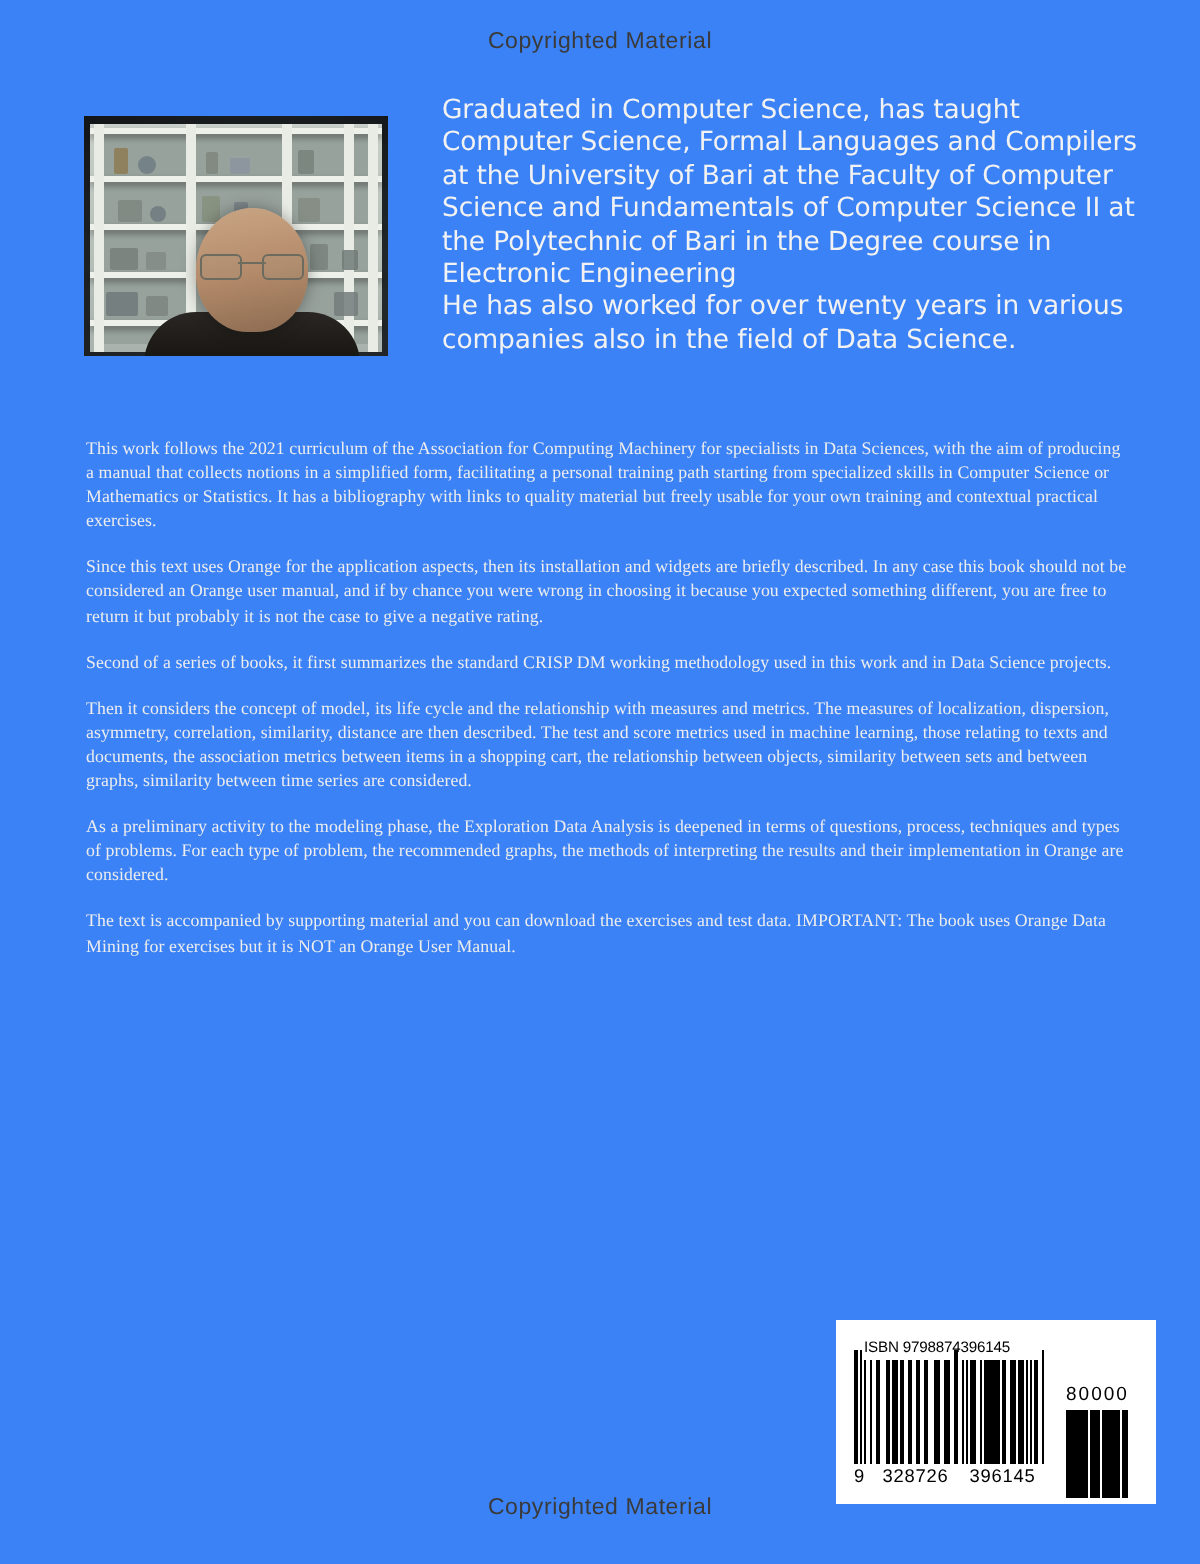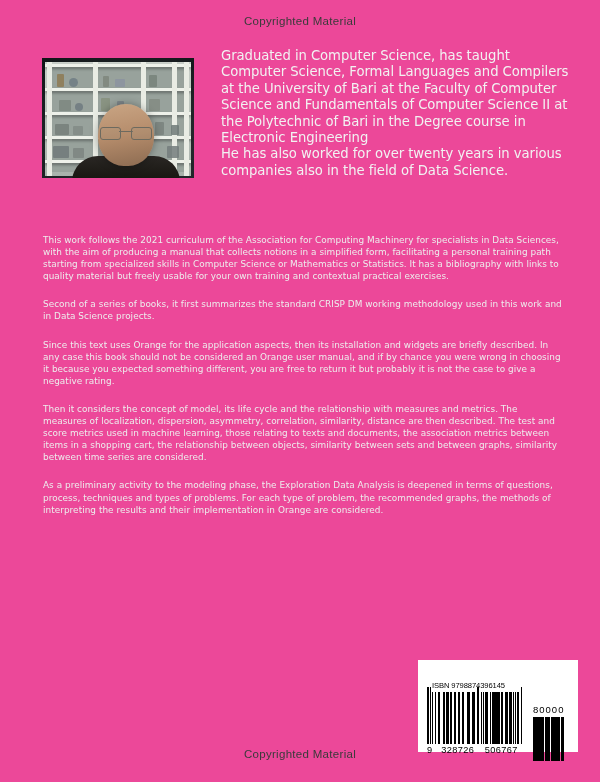--- a/index.html
+++ b/index.html
@@ -12,21 +12,21 @@
     height: 782px;
     overflow: hidden;
     font-family: "Liberation Sans", sans-serif;
     background: #050505;
     position: relative;
   }
 
   .cover {
     position: absolute;
     inset: 0;
-    background: #ec4899;
+    background: #3b82f6;
   }
 
   
   .copyright-strip {
     position: absolute;
     left: 0;
     width: 100%;
     text-align: center;
     color: #3a3a3a;
     font-size: 11.5px;
@@ -150,41 +150,42 @@
     left: 43px;
     top: 218px;
     width: 521px;
     color: #ededed;
     font-size: 8.9px;
     line-height: 12.1px;
     font-family: "DejaVu Sans", sans-serif;
     letter-spacing: 0.05px;
   }
   .body-copy p {
-    margin: 16px 0 11px 0;
+    margin: 0 0 11px 0;
+    font-family: Liberation Serif, serif;
   }
   .body-copy p:last-child { margin-bottom: 0; }
 
   
   .barcode-box {
     position: absolute;
     left: 418px;
     top: 660px;
     width: 160px;
     height: 92px;
     background: #ffffff;
     box-sizing: border-box;
     padding: 5px 7px 4px 9px;
   }
   .isbn-label {
     font-family: "Liberation Sans", sans-serif;
     font-size: 7.6px;
     color: #000;
     letter-spacing: -0.1px;
-    margin: 16px 0 2px 5px;
+    margin: 4px 0 2px 5px;
   }
   .bars-row {
     display: flex;
     align-items: flex-start;
     gap: 10px;
   }
   .ean-main { width: 96px; }
   .ean-add  { width: 38px; }
   .bars {
     display: flex;
@@ -270,24 +271,25 @@
     </div>
   </div>
 
   <div class="bio">
     <p style="white-space:pre-line;">Graduated in Computer Science, has taught Computer Science, Formal Languages and Compilers at the University of Bari at the Faculty of Computer Science and Fundamentals of Computer Science II at the Polytechnic of Bari in the Degree course in Electronic Engineering
 He has also worked for over twenty years in various companies also in the field of Data Science.</p>
   </div>
 
   <div class="body-copy">
     <p>This work follows the 2021 curriculum of the Association for Computing Machinery for specialists in Data Sciences, with the aim of producing a manual that collects notions in a simplified form, facilitating a personal training path starting from specialized skills in Computer Science or Mathematics or Statistics. It has a bibliography with links to quality material but freely usable for your own training and contextual practical exercises.</p>
+    <p>Since this text uses Orange for the application aspects, then its installation and widgets are briefly described. In any case this book should not be considered an Orange user manual, and if by chance you were wrong in choosing it because you expected something different, you are free to return it but probably it is not the case to give a negative rating.</p>
     <p>Second of a series of books, it first summarizes the standard CRISP DM working methodology used in this work and in Data Science projects.</p>
-    <p>Since this text uses Orange for the application aspects, then its installation and widgets are briefly described. In any case this book should not be considered an Orange user manual, and if by chance you were wrong in choosing it because you expected something different, you are free to return it but probably it is not the case to give a negative rating.</p>
     <p>Then it considers the concept of model, its life cycle and the relationship with measures and metrics. The measures of localization, dispersion, asymmetry, correlation, similarity, distance are then described. The test and score metrics used in machine learning, those relating to texts and documents, the association metrics between items in a shopping cart, the relationship between objects, similarity between sets and between graphs, similarity between time series are considered.</p>
     <p>As a preliminary activity to the modeling phase, the Exploration Data Analysis is deepened in terms of questions, process, techniques and types of problems. For each type of problem, the recommended graphs, the methods of interpreting the results and their implementation in Orange are considered.</p>
+    <p>The text is accompanied by supporting material and you can download the exercises and test data. IMPORTANT: The book uses Orange Data Mining for exercises but it is NOT an Orange User Manual.</p>
   </div>
 
   <div class="barcode-box">
     <div class="isbn-label">ISBN 9798874396145</div>
     <div class="bars-row">
       <div class="ean-main">
         <div class="bars guard" id="ean-main-bars">
             <span class="g" style="flex: 2 1 0%;"></span>
             <span class="w g" style="flex: 2 1 0%;"></span>
             <span class="g" style="flex: 1 1 0%;"></span>
@@ -347,21 +349,21 @@
             <span style="flex: 1 1 0%;"></span>
             <span class="w" style="flex: 2 1 0%;"></span>
             <span style="flex: 2 1 0%;"></span>
             <span class="w g" style="flex: 3 1 0%;"></span>
             <span class="g" style="flex: 2 1 0%;"></span>
             <span class="w g" style="flex: 1 1 0%;"></span>
           </div>
         <div class="ean-digits">
           <span class="d1">9</span>
           <span class="d2">328726</span>
-          <span class="d3">506767</span>
+          <span class="d3">396145</span>
         </div>
       </div>
       <div class="ean-add-wrap">
         <div class="addon-digits">80000</div>
         <div class="bars ean-add" id="ean-add-bars" style="height:44px;">
             <span style="flex: 2 1 0%;"></span>
             <span class="w" style="flex: 2 1 0%;"></span>
             <span style="flex: 1 1 0%;"></span>
             <span class="w" style="flex: 3 1 0%;"></span>
             <span style="flex: 1 1 0%;"></span>

